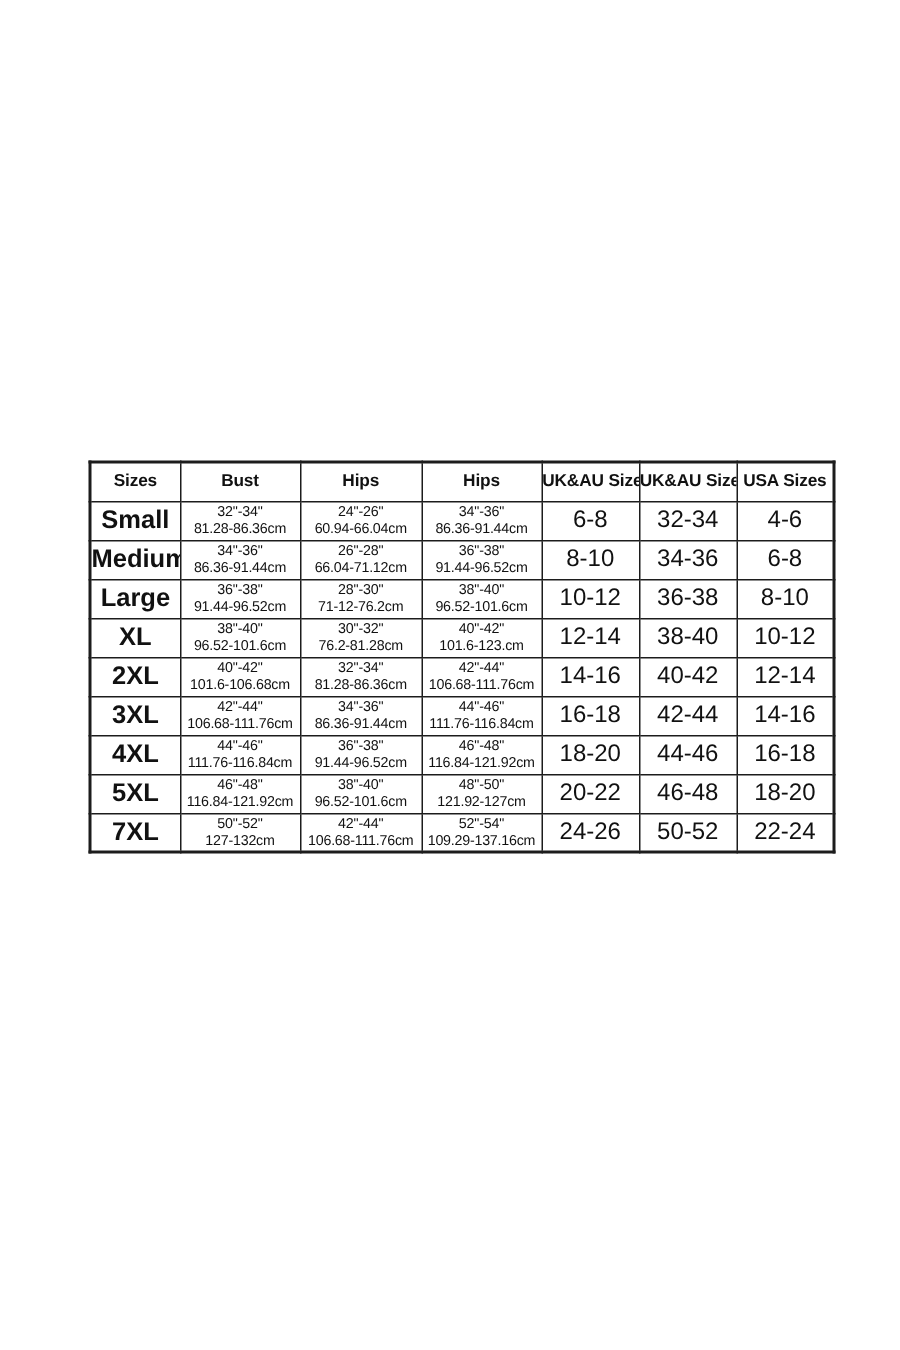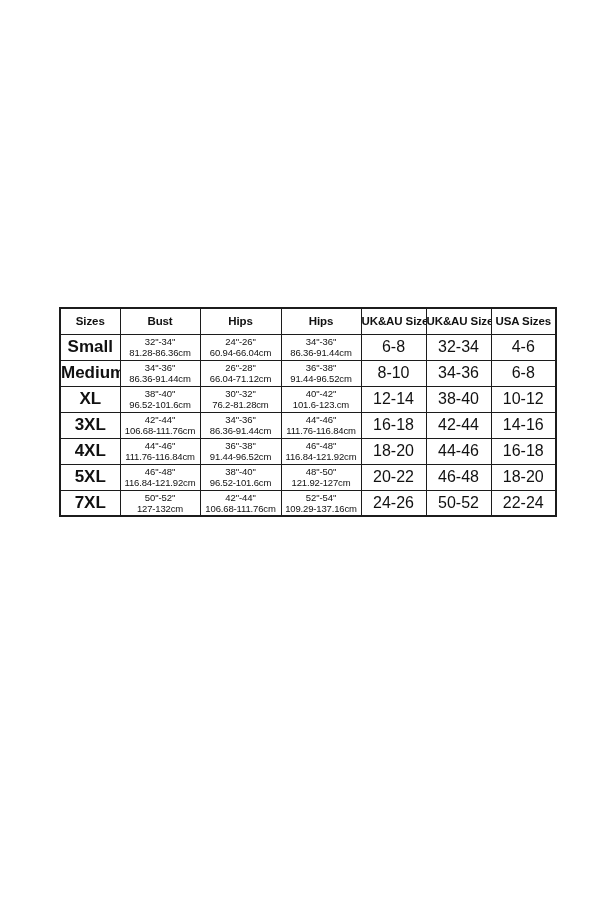--- a/index.html
+++ b/index.html
@@ -116,36 +116,72 @@
         </td>
         <td class="meas">
           <div class="in">36"-38"</div>
           <div class="cm">91.44-96.52cm</div>
         </td>
         <td class="num">8-10</td>
         <td class="num">34-36</td>
         <td class="num">6-8</td>
       </tr>
       <tr>
+        <td class="size-name">Large</td>
+        <td class="meas">
+          <div class="in">36"-38"</div>
+          <div class="cm">91.44-96.52cm</div>
+        </td>
+        <td class="meas">
+          <div class="in">28"-30"</div>
+          <div class="cm">71-12-76.2cm</div>
+        </td>
+        <td class="meas">
+          <div class="in">38"-40"</div>
+          <div class="cm">96.52-101.6cm</div>
+        </td>
+        <td class="num">10-12</td>
+        <td class="num">36-38</td>
+        <td class="num">8-10</td>
+      </tr>
+      <tr>
         <td class="size-name">XL</td>
         <td class="meas">
           <div class="in">38"-40"</div>
           <div class="cm">96.52-101.6cm</div>
         </td>
         <td class="meas">
           <div class="in">30"-32"</div>
           <div class="cm">76.2-81.28cm</div>
         </td>
         <td class="meas">
           <div class="in">40"-42"</div>
           <div class="cm">101.6-123.cm</div>
         </td>
         <td class="num">12-14</td>
         <td class="num">38-40</td>
         <td class="num">10-12</td>
+      </tr>
+      <tr>
+        <td class="size-name">2XL</td>
+        <td class="meas">
+          <div class="in">40"-42"</div>
+          <div class="cm">101.6-106.68cm</div>
+        </td>
+        <td class="meas">
+          <div class="in">32"-34"</div>
+          <div class="cm">81.28-86.36cm</div>
+        </td>
+        <td class="meas">
+          <div class="in">42"-44"</div>
+          <div class="cm">106.68-111.76cm</div>
+        </td>
+        <td class="num">14-16</td>
+        <td class="num">40-42</td>
+        <td class="num">12-14</td>
       </tr>
       <tr>
         <td class="size-name">3XL</td>
         <td class="meas">
           <div class="in">42"-44"</div>
           <div class="cm">106.68-111.76cm</div>
         </td>
         <td class="meas">
           <div class="in">34"-36"</div>
           <div class="cm">86.36-91.44cm</div>

